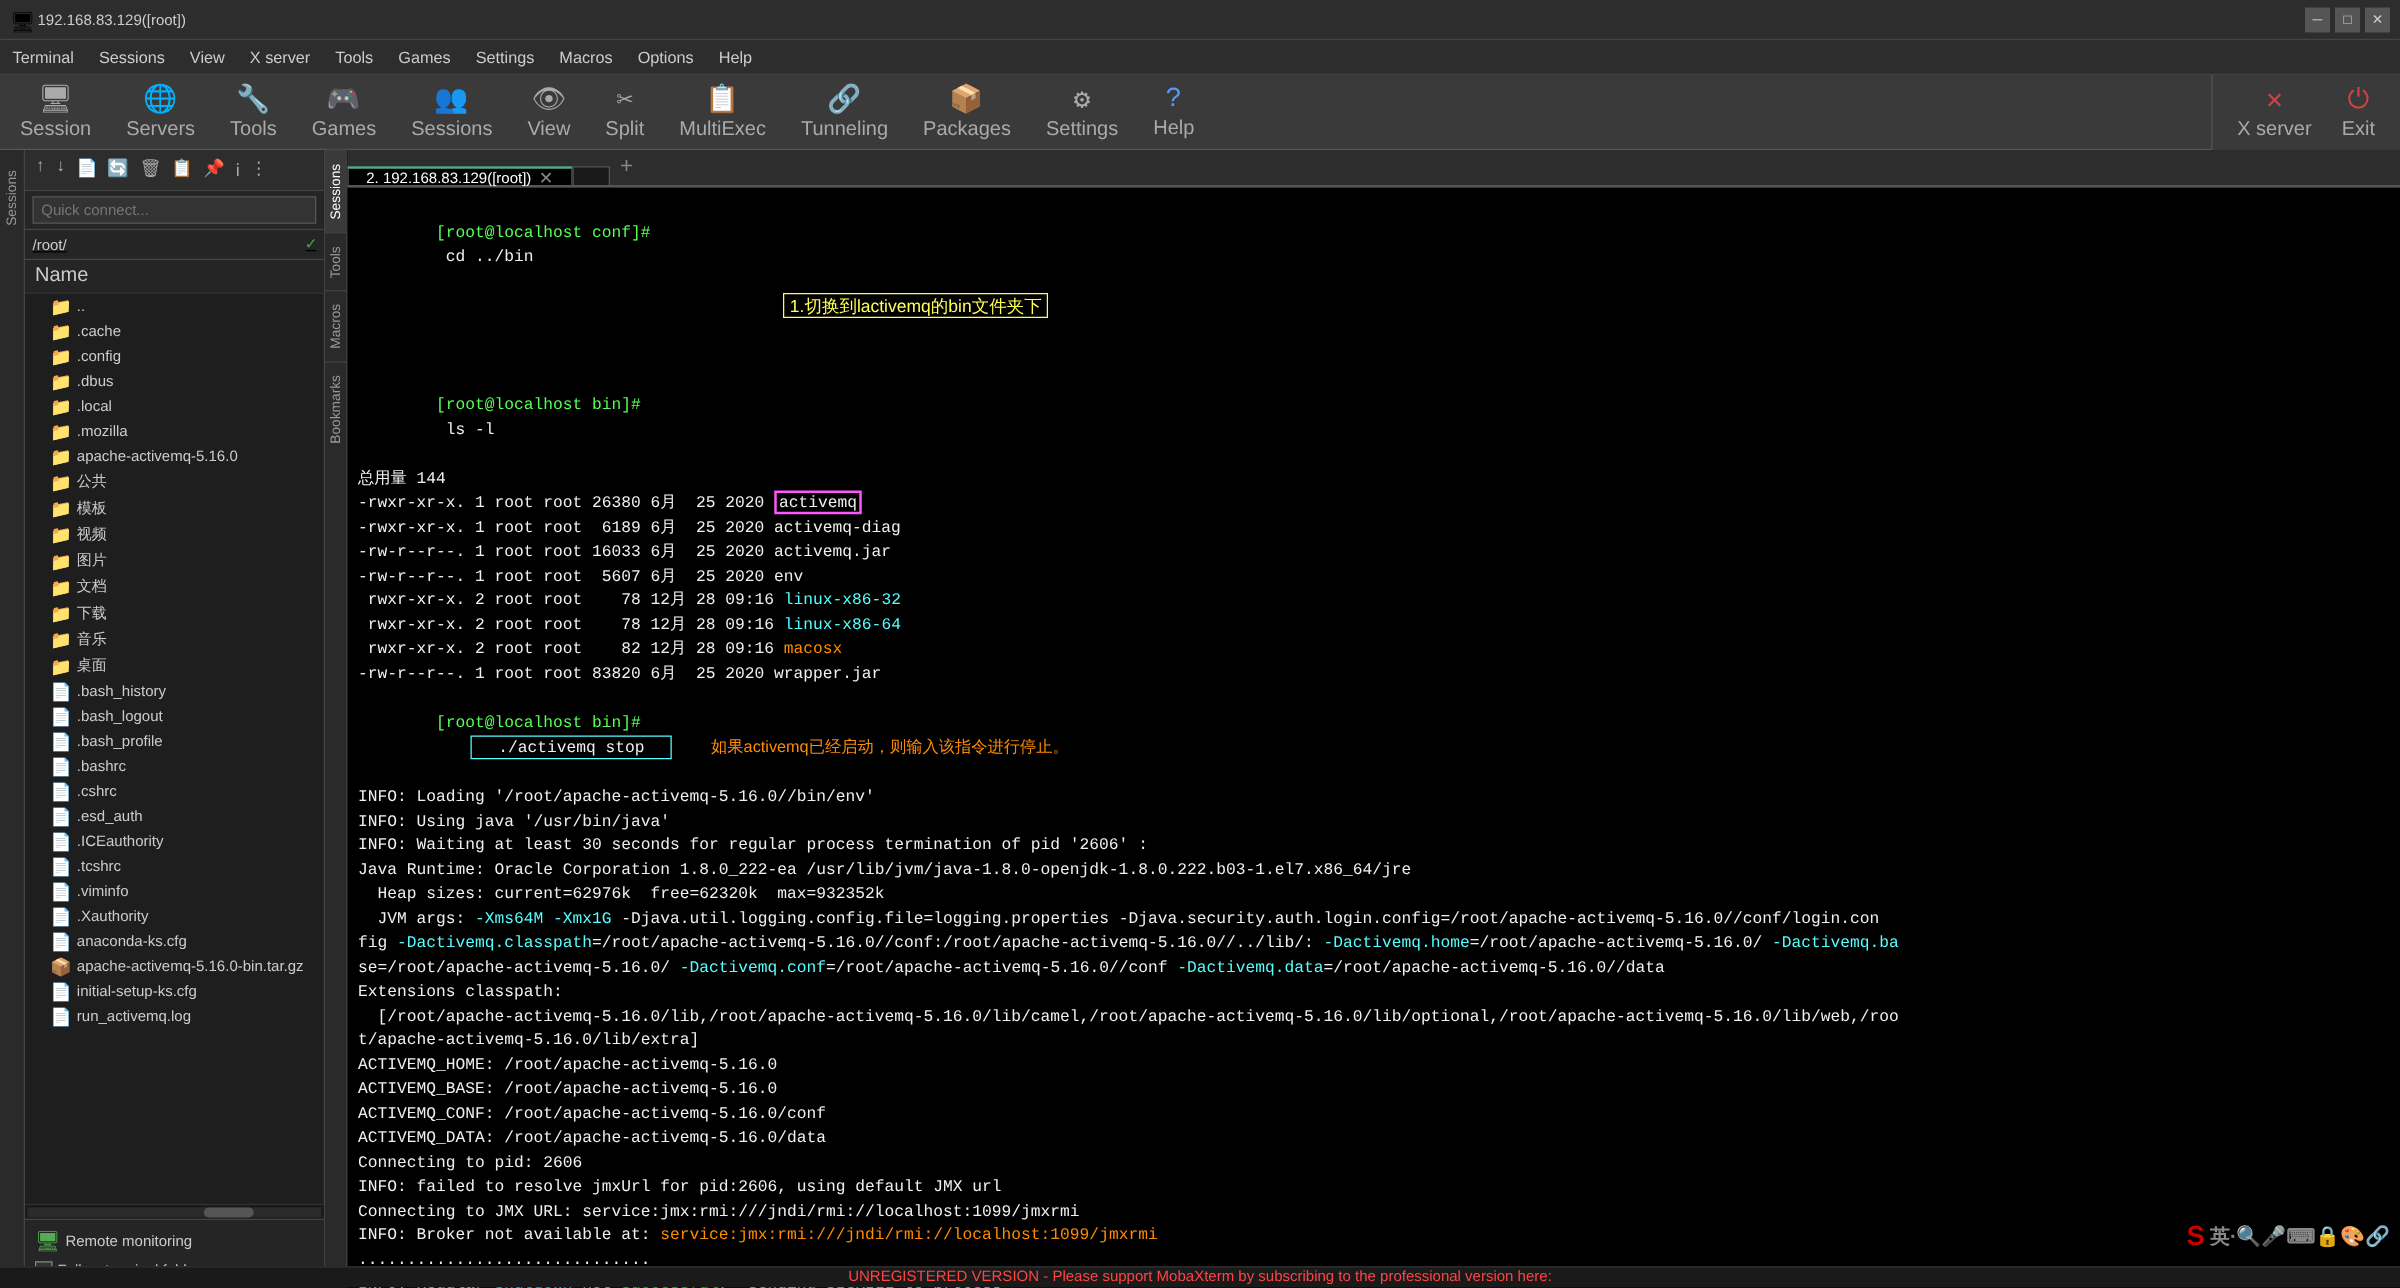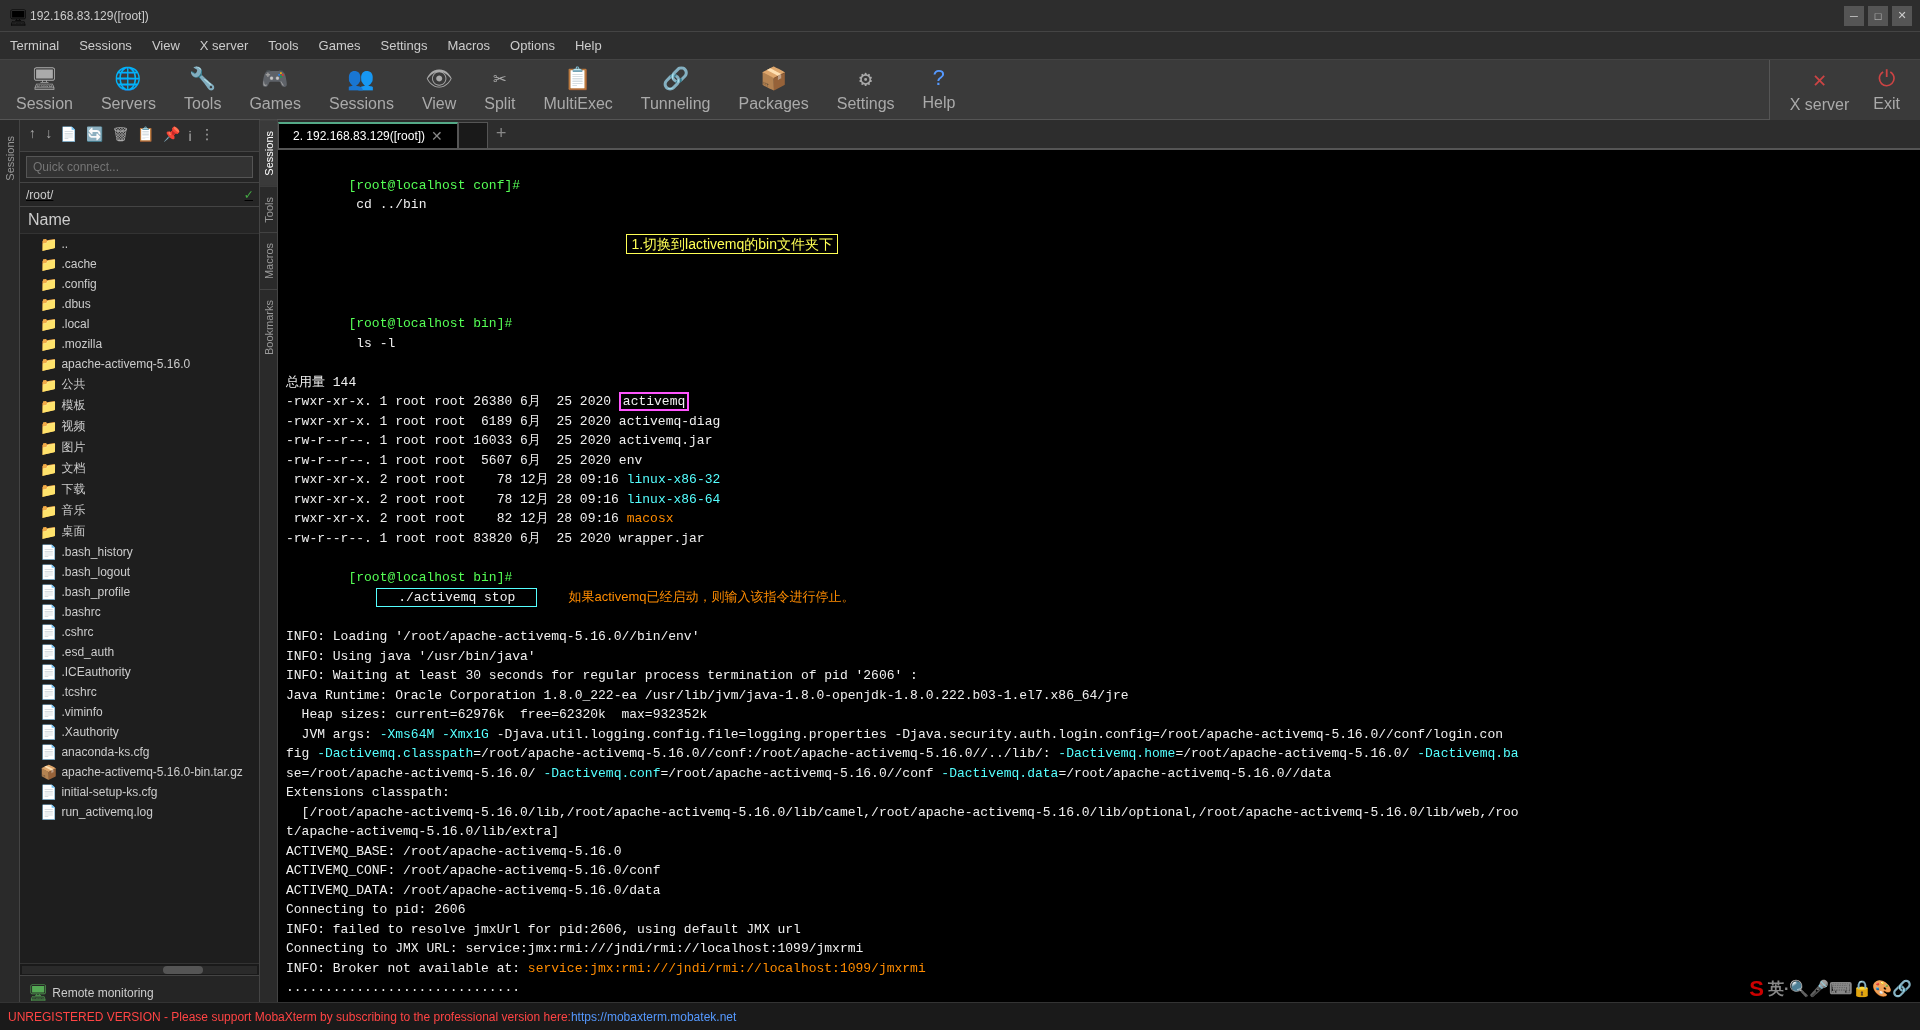--- a/index.html
+++ b/index.html
@@ -213,21 +213,21 @@
       border: 1px solid #555;
       border-bottom: none;
       padding: 4px 14px;
       color: #ccc;
       font-size: 12px;
       font-family: Arial, sans-serif;
       cursor: pointer;
       display: flex;
       align-items: center;
       gap: 6px;
-      height: 26px;
+      height: 15px;
     }
     .terminal-tab.active { background: #000; color: #fff; border-top: 2px solid #5a8; }
     .terminal-tab .close-tab { color: #888; font-size: 14px; cursor: pointer; }
     .new-tab-btn { color: #888; font-size: 18px; cursor: pointer; padding: 0 8px; margin-bottom: 4px; }
     .terminal-content {
       flex: 1;
       padding: 6px 8px;
       overflow-y: auto;
       font-size: 13px;
       line-height: 1.5;
@@ -283,28 +283,29 @@
       align-items: center;
       gap: 4px;
     }
 
     .unregistered-bar {
       position: fixed;
       bottom: 0;
       left: 0;
       right: 0;
       background: #1a1a1a;
-      height: 28px;
+      height: 17px;
       display: flex;
       align-items: center;
       padding: 0 8px;
       font-size: 12px;
       font-family: Arial, sans-serif;
       color: #ff4444;
       border-top: 1px solid #333;
+      flex-direction: column;
     }
   </style>
 </head>
 <body>
 
 <div class="title-bar">
   <span class="title-bar-icon">🖥</span>
   <span class="title-bar-text">192.168.83.129([root])</span>
   <div class="title-bar-buttons">
     <button class="title-btn">─</button>
@@ -607,20 +608,21 @@
       <span class="term-line c-white">INFO: Using java '/usr/bin/java'</span>
       <span class="term-line c-white">INFO: Waiting at least 30 seconds for regular process termination of pid '2606' :</span>
       <span class="term-line c-white">Java Runtime: Oracle Corporation 1.8.0_222-ea /usr/lib/jvm/java-1.8.0-openjdk-1.8.0.222.b03-1.el7.x86_64/jre</span>
       <span class="term-line c-white">  Heap sizes: current=62976k  free=62320k  max=932352k</span>
       <span class="term-line c-white">  JVM args: <span style="color:#55ffff;">-Xms64M -Xmx1G</span> -Djava.util.logging.config.file=logging.properties -Djava.security.auth.login.config=/root/apache-activemq-5.16.0//conf/login.con</span>
       <span class="term-line c-white">fig <span style="color:#55ffff;">-Dactivemq.classpath</span>=/root/apache-activemq-5.16.0//conf:/root/apache-activemq-5.16.0//../lib/: <span style="color:#55ffff;">-Dactivemq.home</span>=/root/apache-activemq-5.16.0/ <span style="color:#55ffff;">-Dactivemq.ba</span></span>
       <span class="term-line c-white">se=/root/apache-activemq-5.16.0/ <span style="color:#55ffff;">-Dactivemq.conf</span>=/root/apache-activemq-5.16.0//conf <span style="color:#55ffff;">-Dactivemq.data</span>=/root/apache-activemq-5.16.0//data</span>
       <span class="term-line c-white">Extensions classpath:</span>
       <span class="term-line c-white">  [/root/apache-activemq-5.16.0/lib,/root/apache-activemq-5.16.0/lib/camel,/root/apache-activemq-5.16.0/lib/optional,/root/apache-activemq-5.16.0/lib/web,/roo</span>
       <span class="term-line c-white">t/apache-activemq-5.16.0/lib/extra]</span>
+      <span class="term-line c-white">ACTIVEMQ_HOME: /root/apache-activemq-5.16.0</span>
       <span class="term-line c-white">ACTIVEMQ_BASE: /root/apache-activemq-5.16.0</span>
       <span class="term-line c-white">ACTIVEMQ_CONF: /root/apache-activemq-5.16.0/conf</span>
       <span class="term-line c-white">ACTIVEMQ_DATA: /root/apache-activemq-5.16.0/data</span>
       <span class="term-line c-white">Connecting to pid: 2606</span>
       <span class="term-line c-white">INFO: failed to resolve jmxUrl for pid:2606, using default JMX url</span>
       <span class="term-line c-white">Connecting to JMX URL: service:jmx:rmi:///jndi/rmi://localhost:1099/jmxrmi</span>
       <span class="term-line c-white">INFO: Broker not available at: <span style="color:#ff8c00;">service:jmx:rmi:///jndi/rmi://localhost:1099/jmxrmi</span></span>
       <span class="term-line c-white">..............................</span>
       <span class="term-line c-white">INFO: Regular <span style="color:#55ffff;">shutdown</span> not <span style="color:#55ff55;">successful</span>,  sending SIGKILL to process</span>
 

